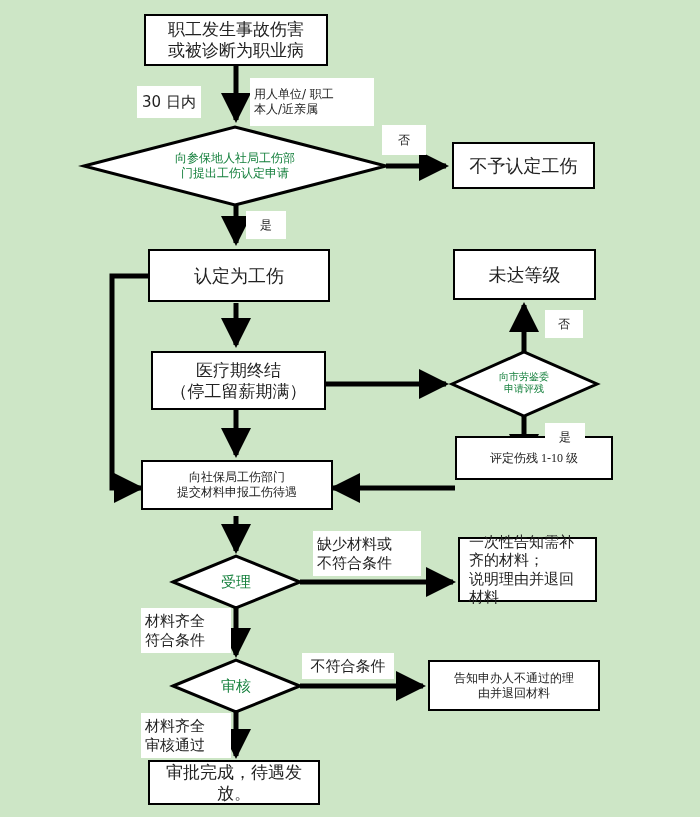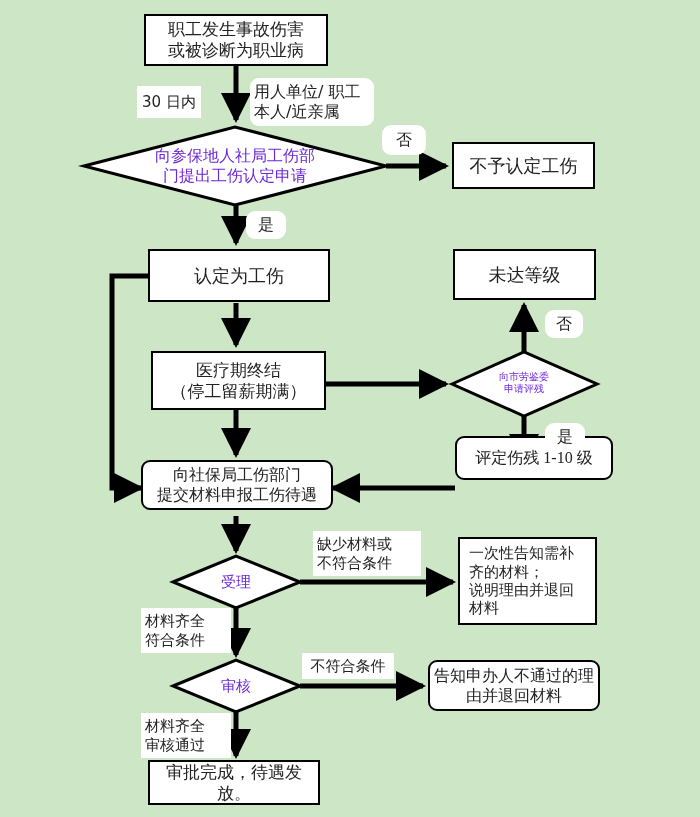--- a/index.html
+++ b/index.html
@@ -49,21 +49,21 @@
     padding-left: 9px;
   }
   
   .diamond-label {
     position: absolute;
     box-sizing: border-box;
     display: flex;
     align-items: center;
     justify-content: center;
     text-align: center;
-    color: #6d28d9;
+    color: #15803d;
     line-height: 1.22;
     white-space: pre-line;
     z-index: 4;
     pointer-events: none;
   }
   .edge-label {
     position: absolute;
     box-sizing: border-box;
     background: #ffffff;
     color: #222222;
@@ -75,21 +75,21 @@
     justify-content: center;
     padding: 1px 4px;
     z-index: 5;
   }
   .edge-label.left-text {
     text-align: left;
     justify-content: flex-start;
   }
   .fs18 { font-size: 18px; }
   .fs17 { font-size: 17px; }
-  .fs16 { font-size: 16px; border-radius: 9px; }
+  .fs16 { font-size: 12px; }
   .fs15 { font-size: 15px; }
   .fs14 { font-size: 10px; }
 </style>
 </head>
 <body>
 
 <div id="flowchart">
 
   <svg id="edges" viewBox="0 0 700 817" width="700" height="817" xmlns="http://www.w3.org/2000/svg">
     <defs>
@@ -155,21 +155,21 @@
   <div class="diamond-label fs14" style="left:472px; top:363px; width:104px; height:40px;">向市劳鉴委
 申请评残</div>
 
   <div class="node fs16" style="left:455px; top:436px; width:158px; height:44px;font-family:Liberation Serif, serif;">评定伤残 1-10 级</div>
 
   <div class="node fs16" style="left:141px; top:460px; width:192px; height:50px;">向社保局工伤部门
 提交材料申报工伤待遇</div>
 
   <div class="diamond-label fs15" style="left:196px; top:570px; width:80px; height:24px;">受理</div>
 
-  <div class="node round left-text fs15" style="left:458px; top:537px; width:139px; height:88px;">一次性告知需补
+  <div class="node round left-text fs15" style="left:458px; top:537px; width:139px; height:65px;">一次性告知需补
 齐的材料；
 说明理由并退回
 材料</div>
 
   <div class="diamond-label fs15" style="left:196px; top:674px; width:80px; height:24px;">审核</div>
 
   <div class="node fs16" style="left:428px; top:660px; width:172px; height:51px;">告知申办人不通过的理
 由并退回材料</div>
 
   <div class="node round fs17" style="left:148px; top:760px; width:172px; height:45px;">审批完成，待遇发放。</div>

